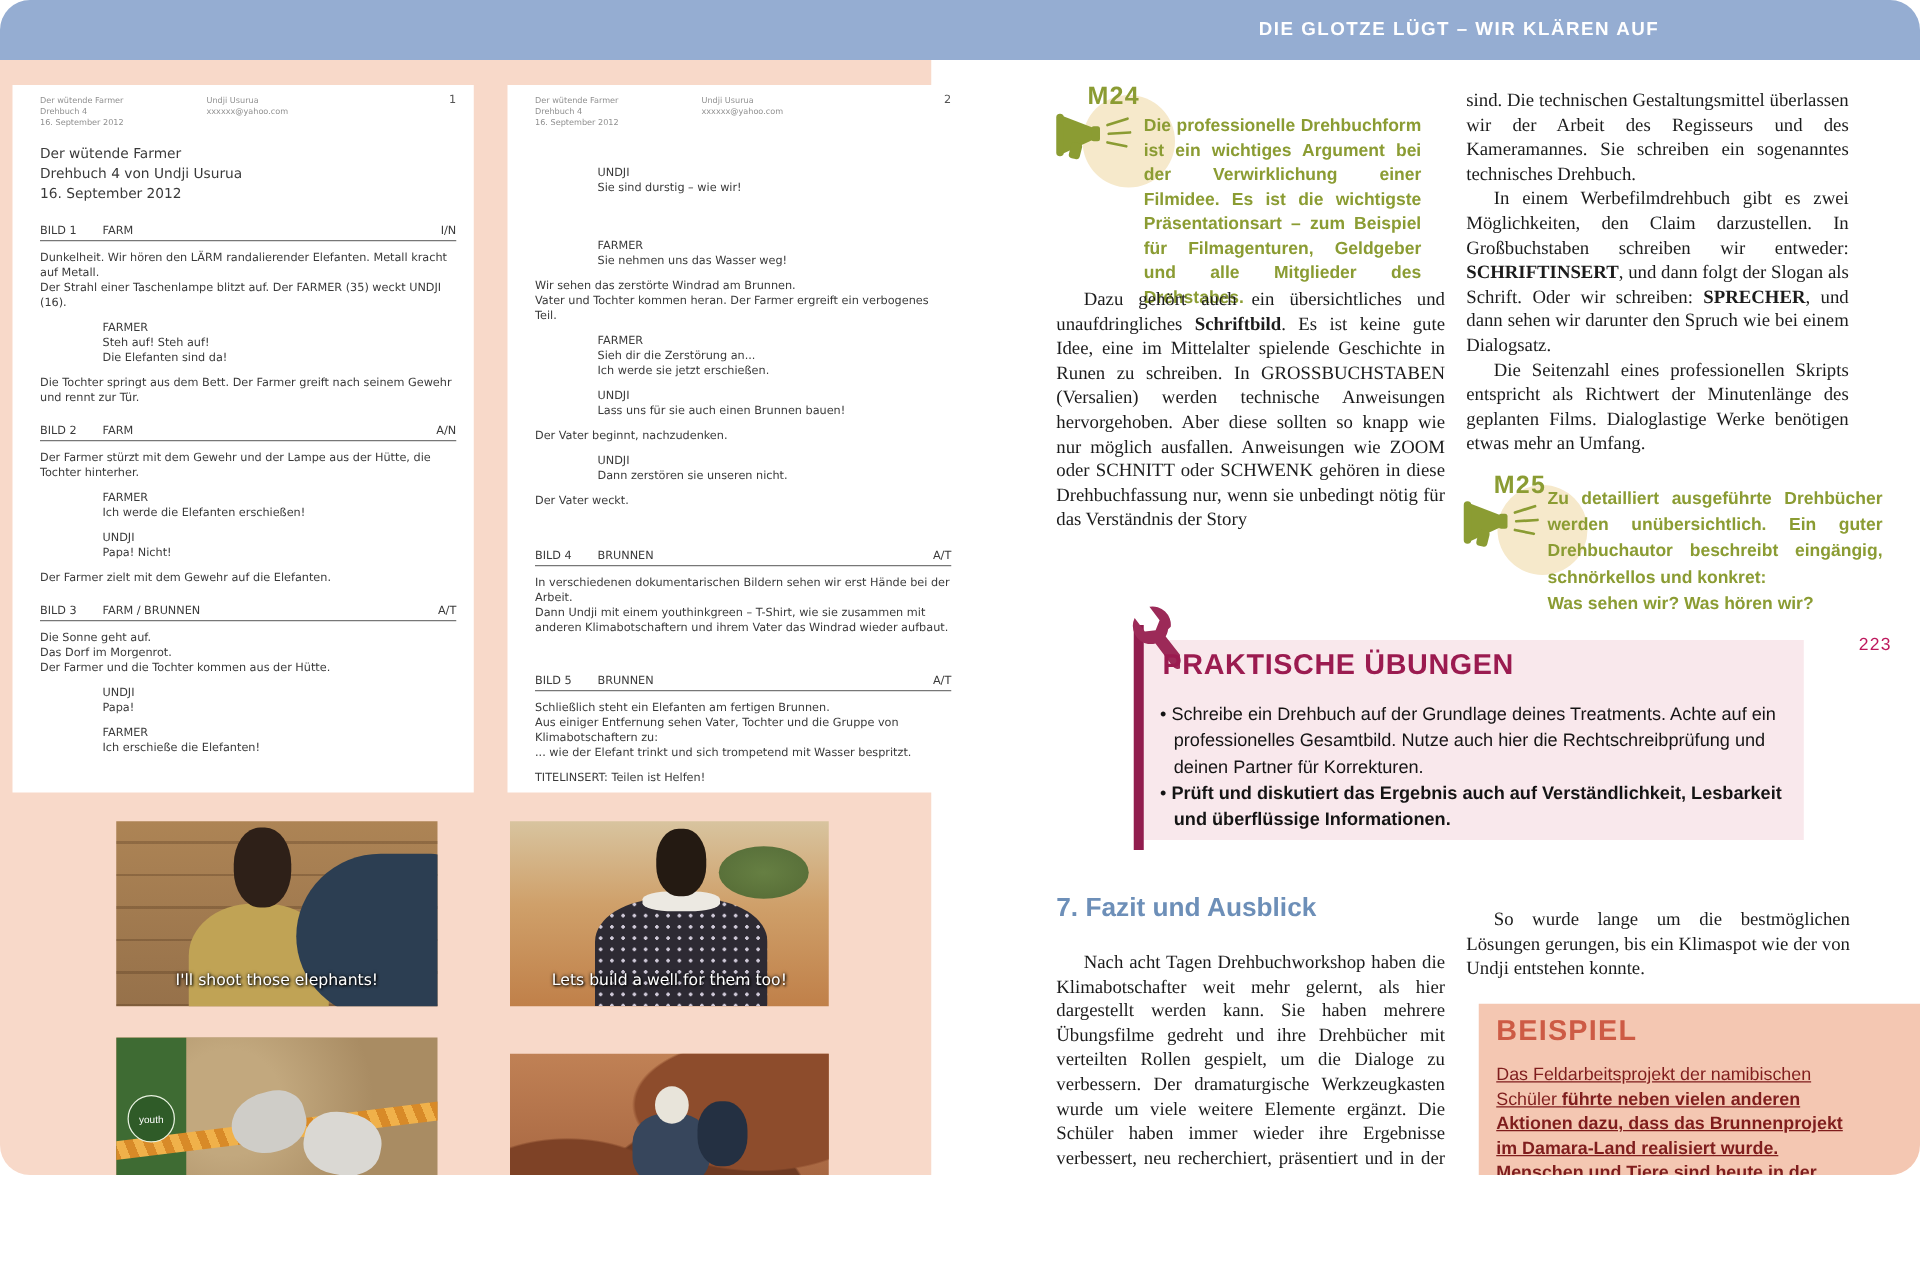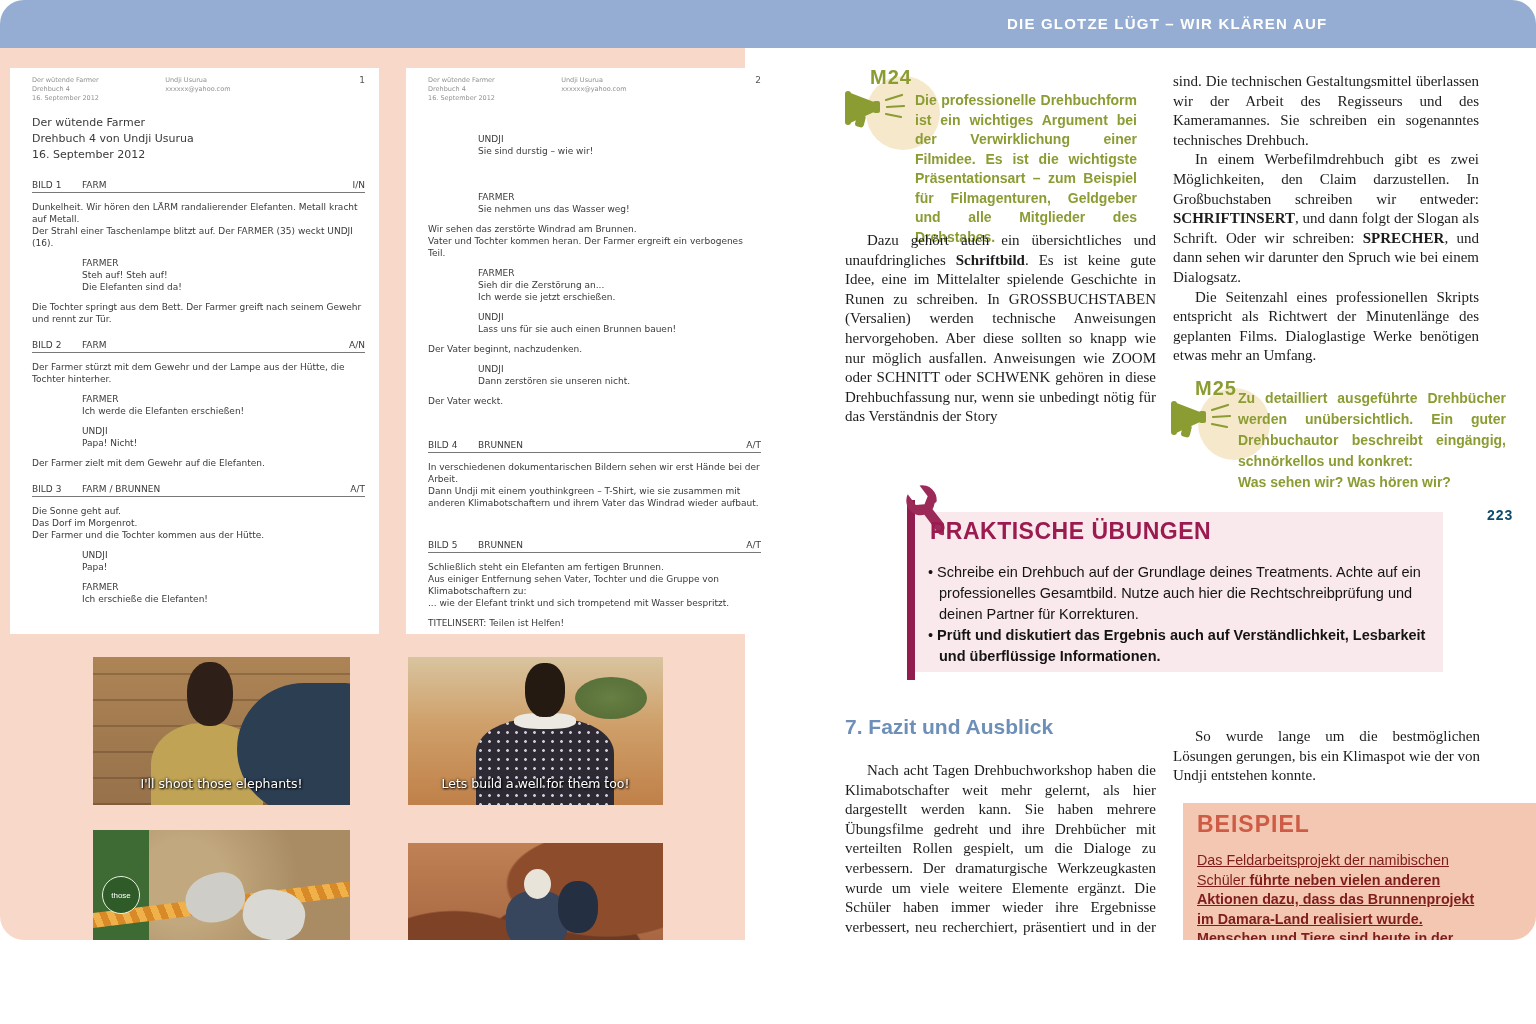--- a/index.html
+++ b/index.html
@@ -5,21 +5,21 @@
   html,body{margin:0;padding:0;background:#fff;}
   .page{position:relative;width:1536px;height:940px;background:#ffffff;overflow:hidden;
         font-family:"Liberation Sans",sans-serif;border-radius:24px;}
 
   
   .topbar{position:absolute;left:0;top:0;width:1536px;height:48px;background:#95add2;}
   .topbar-title{position:absolute;left:1007px;top:15px;color:#ffffff;font-weight:bold;
         font-size:15px;letter-spacing:1.2px;}
   .bottombar{position:absolute;left:790px;top:1014px;width:746px;height:10px;background:#95add2;}
   .left-bg{position:absolute;left:0;top:48px;width:745px;height:976px;background:#f8d9c9;}
-  .pagenum{position:absolute;left:1487px;top:507px;color:#0c4a6e;font-weight:bold;
+  .pagenum{position:absolute;left:1487px;top:507px;color:#be185d;font-weight:normal;
         font-size:14px;letter-spacing:1px;}
 
   
   .script-page{position:absolute;top:68px;width:369px;height:566px;background:#fff;
         font-family:"DejaVu Sans",sans-serif;color:#3a3a3a;font-size:9px;line-height:12px;
         padding:8px 14px 0 22px;box-sizing:border-box;overflow:hidden;}
   #script1{left:10px;} #script2{left:406px;}
   .sc-meta{display:flex;font-size:6.5px;line-height:9px;color:#919191;margin-bottom:12px;}
   .sc-meta .m-left{width:40%;white-space:pre-line;}
   .sc-meta .m-center{width:45%;white-space:pre-line;}
@@ -270,21 +270,21 @@
     <div class="p2-top"></div>
     <div class="p2-collar"></div>
     <div class="p2-head"></div>
     <div class="subtitle">Lets build a well for them too!</div>
   </div>
   <div id="photo3" class="photo">
     <div class="p3-shirt"></div>
     <div class="p3-rope"></div>
     <div class="p3-glove1"></div>
     <div class="p3-glove2"></div>
-    <div class="p3-logo">those</div>
+    <div class="p3-logo">youth</div>
   </div>
   <div id="photo4" class="photo">
     <div class="p4-fig-body"></div>
     <div class="p4-fig2"></div>
     <div class="p4-scarf"></div>
     <div class="subtitle">What a good idea!</div>
   </div>
 
   <div class="m-circle" style="left:866px;top:76px;width:74px;height:74px;"></div>
   <div class="m-label" style="left:870px;top:66px;">M24</div>

